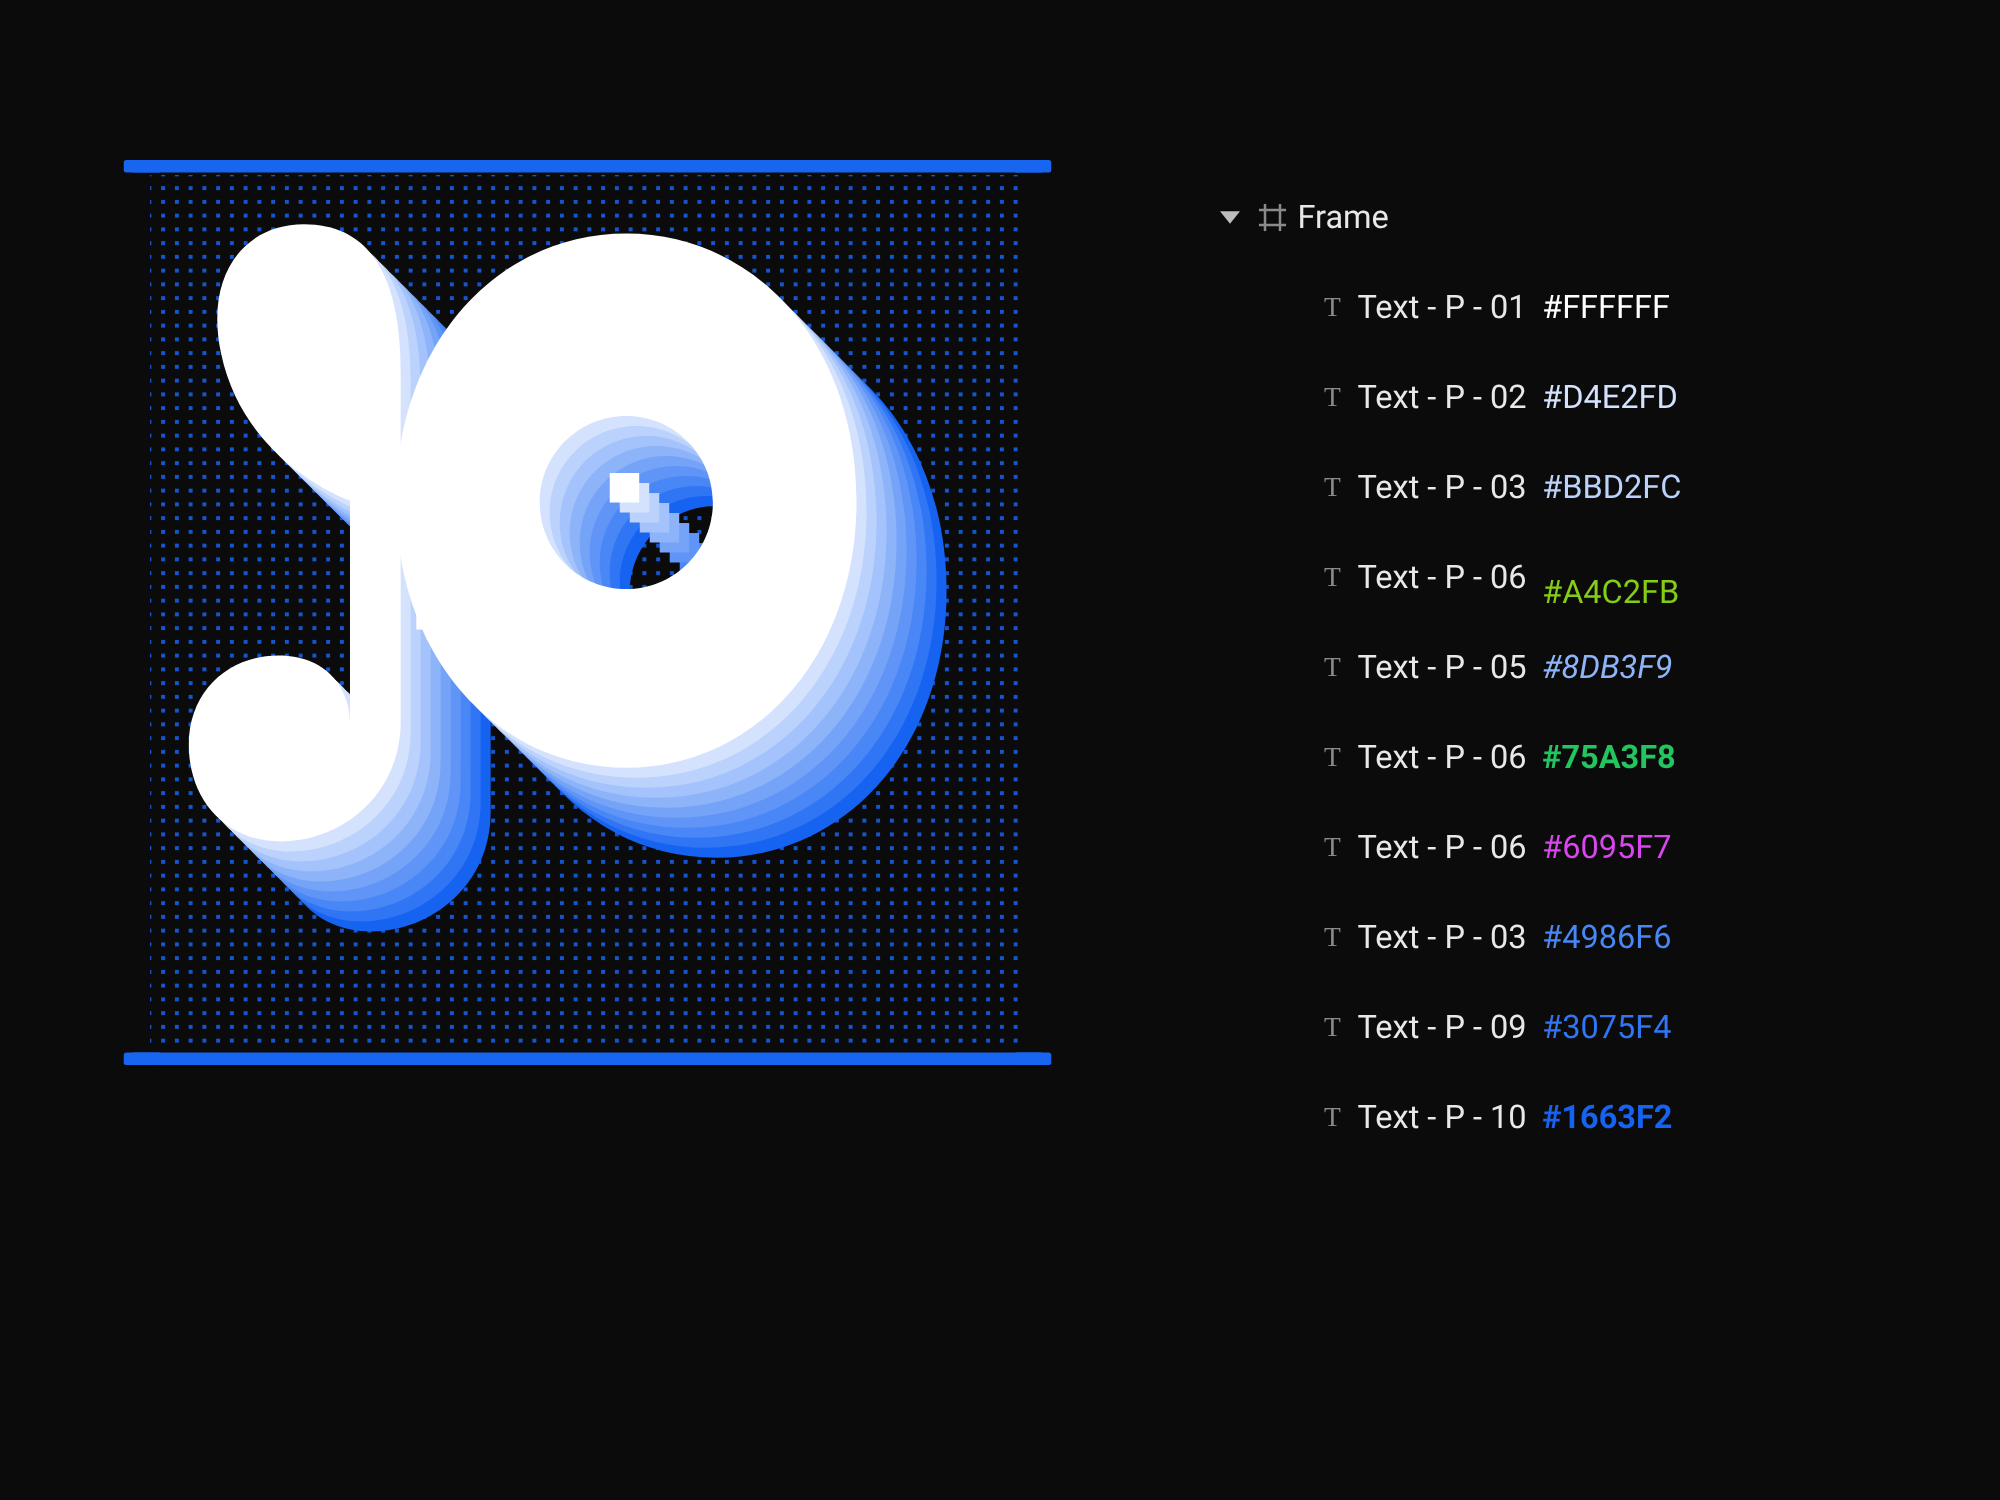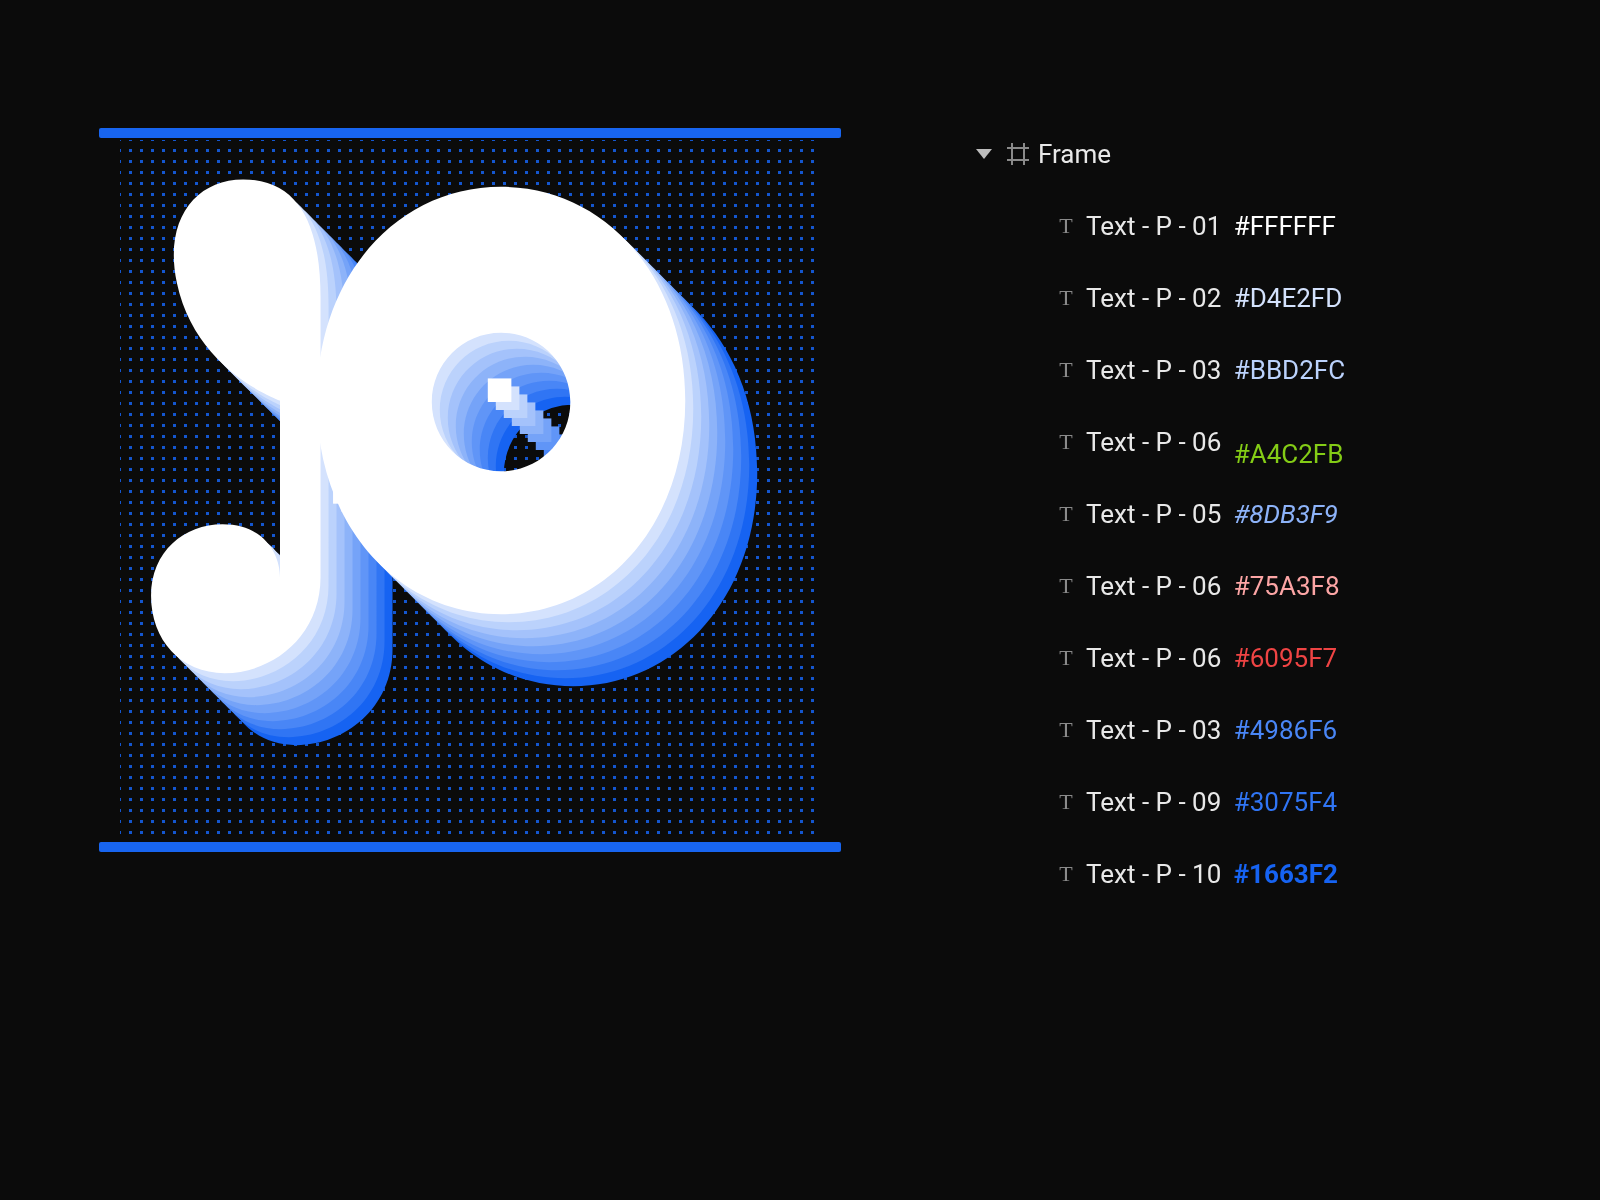--- a/index.html
+++ b/index.html
@@ -41,21 +41,21 @@
   
   .glyph-layer{
     position:absolute;
     width:540px;
   }
   .shape{fill:currentColor}
 
   
   #panel{
     position:absolute;
-    left:970px;top:132px;
+    left:970px;top:152px;
     width:560px;
     font-size:26px;
     line-height:1;
     user-select:none;
   }
   .row{
     display:flex;align-items:center;
     height:44px;
     margin-bottom:28px;
     color:#e8e8e8;
@@ -178,30 +178,30 @@
         <span class="label">Text - P - 05 </span>
         <span class="swatch" style="color: rgb(141, 179, 249); font-style: italic;">#8DB3F9</span>
       </div>
       <div class="row">
         <span class="indent"></span>
         <span class="caret-slot"></span>
         <span class="icon-slot">
           <span class="text-icon">T</span>
         </span>
         <span class="label">Text - P - 06 </span>
-        <span class="swatch" style="color: #fca5a5;">#75A3F8</span>
+        <span class="swatch" style="color: #22c55e; font-weight: bold;">#75A3F8</span>
       </div>
       <div class="row">
         <span class="indent"></span>
         <span class="caret-slot"></span>
         <span class="icon-slot">
           <span class="text-icon">T</span>
         </span>
         <span class="label">Text - P - 06 </span>
-        <span class="swatch" style="color: #ef4444;">#6095F7</span>
+        <span class="swatch" style="color: #d946ef;">#6095F7</span>
       </div>
       <div class="row">
         <span class="indent"></span>
         <span class="caret-slot"></span>
         <span class="icon-slot">
           <span class="text-icon">T</span>
         </span>
         <span class="label">Text - P - 03 </span>
         <span class="swatch" style="color: rgb(73, 134, 246);">#4986F6</span>
       </div>

